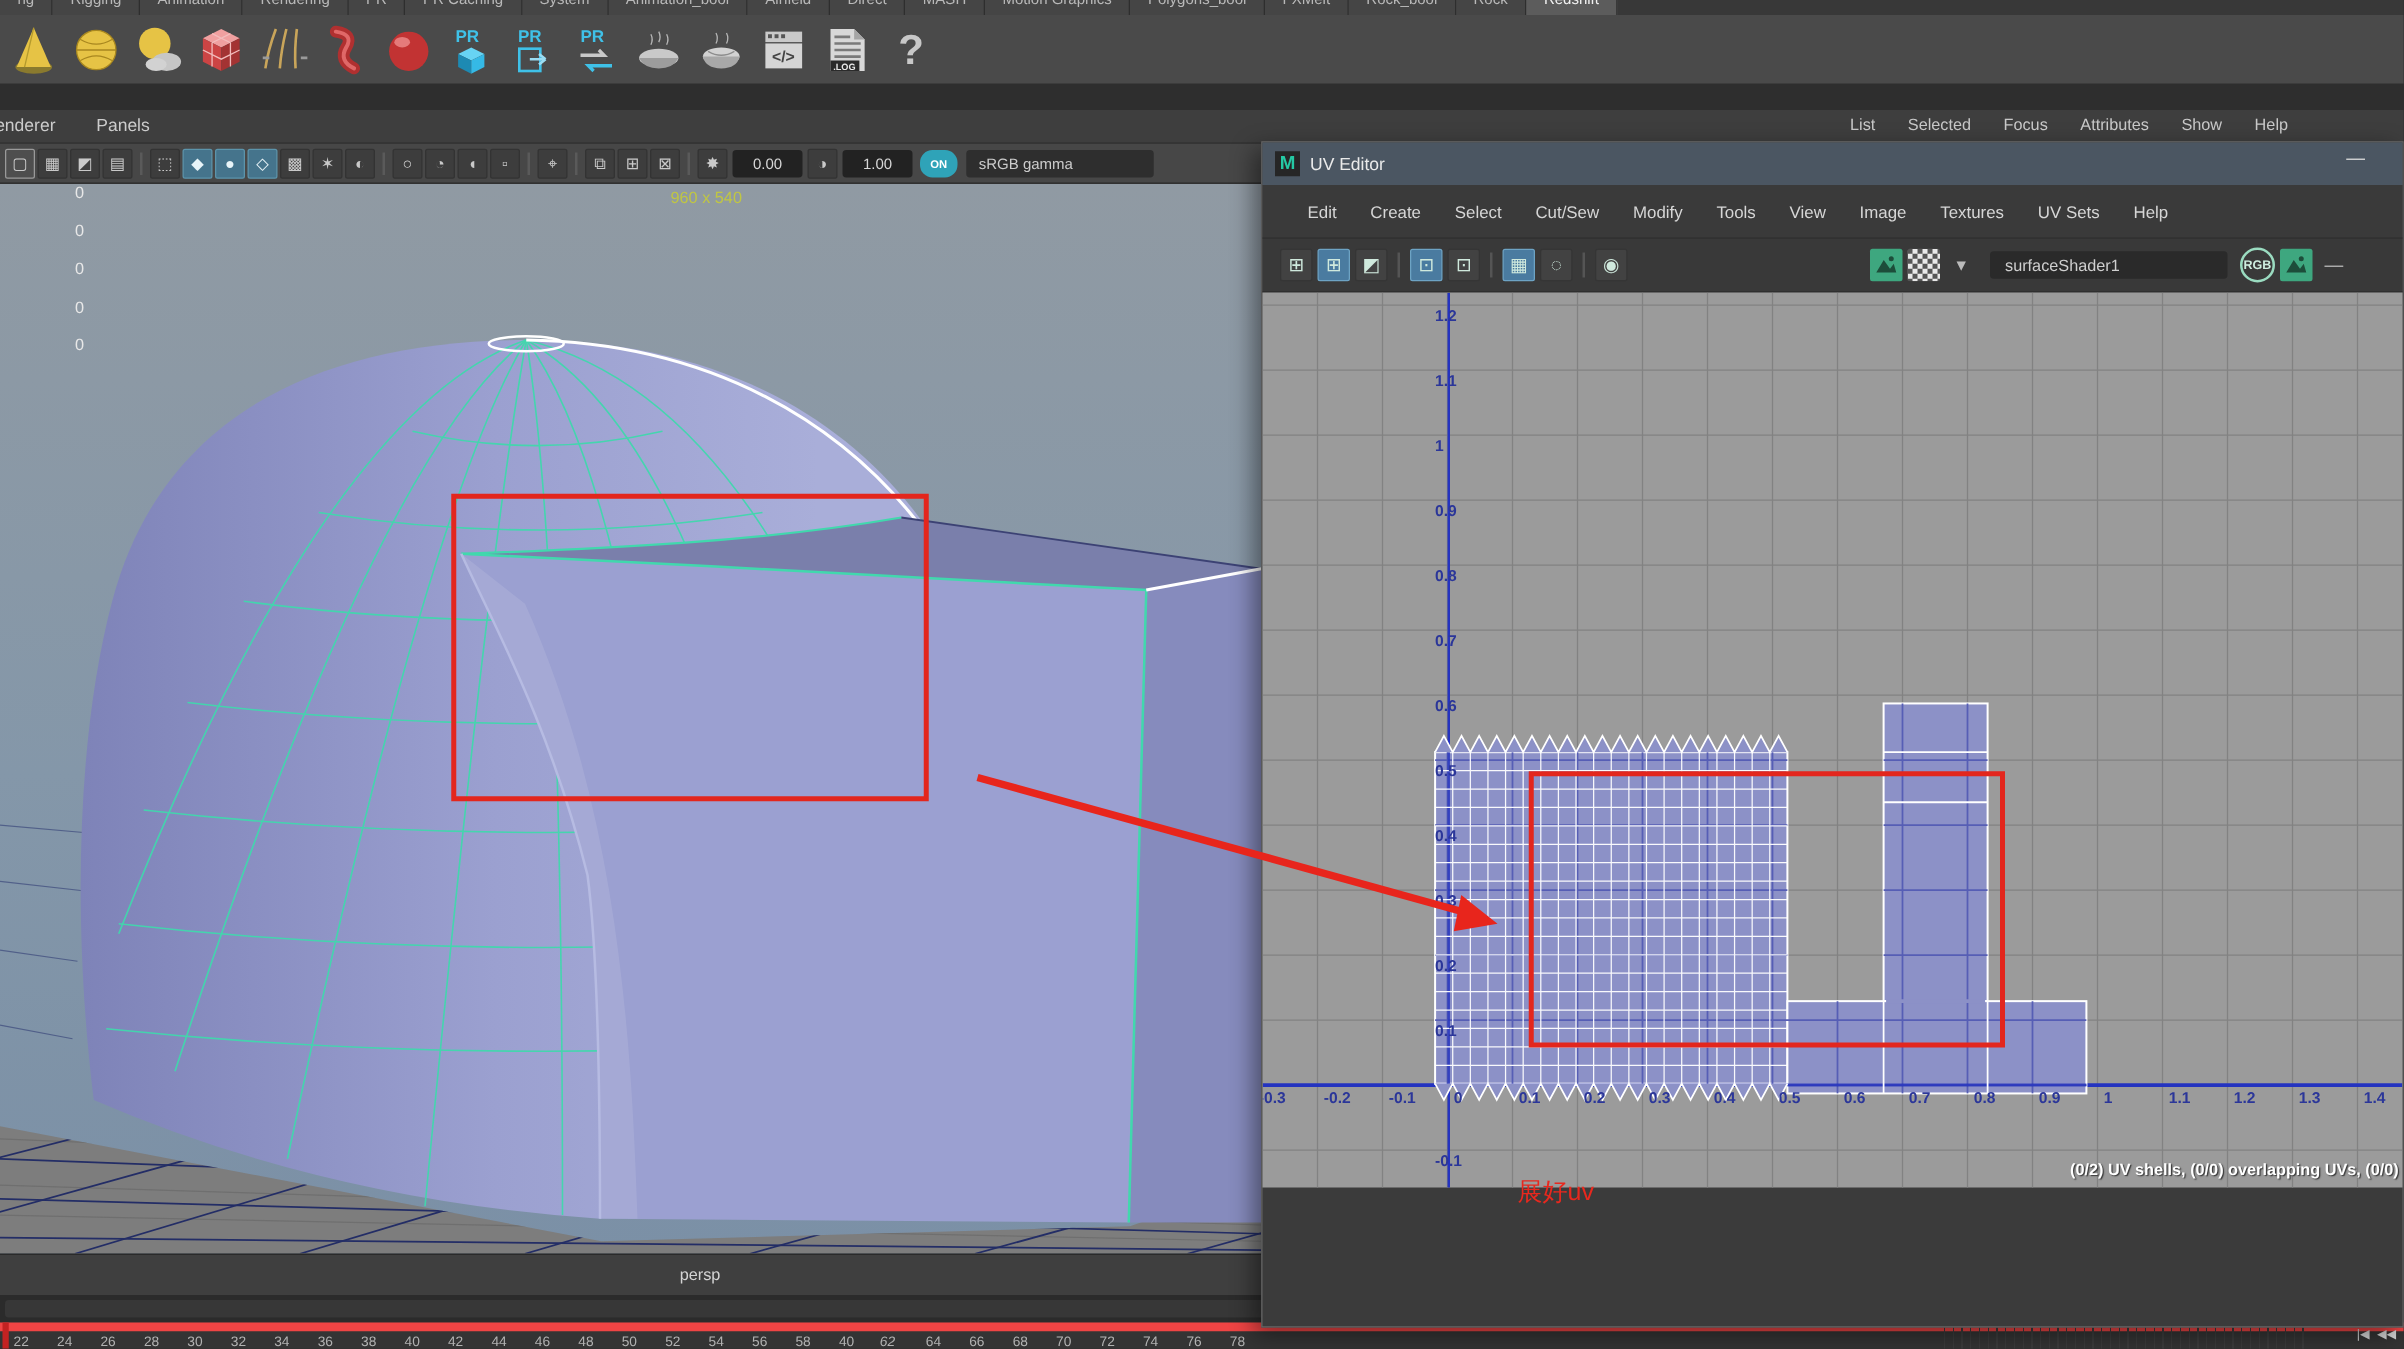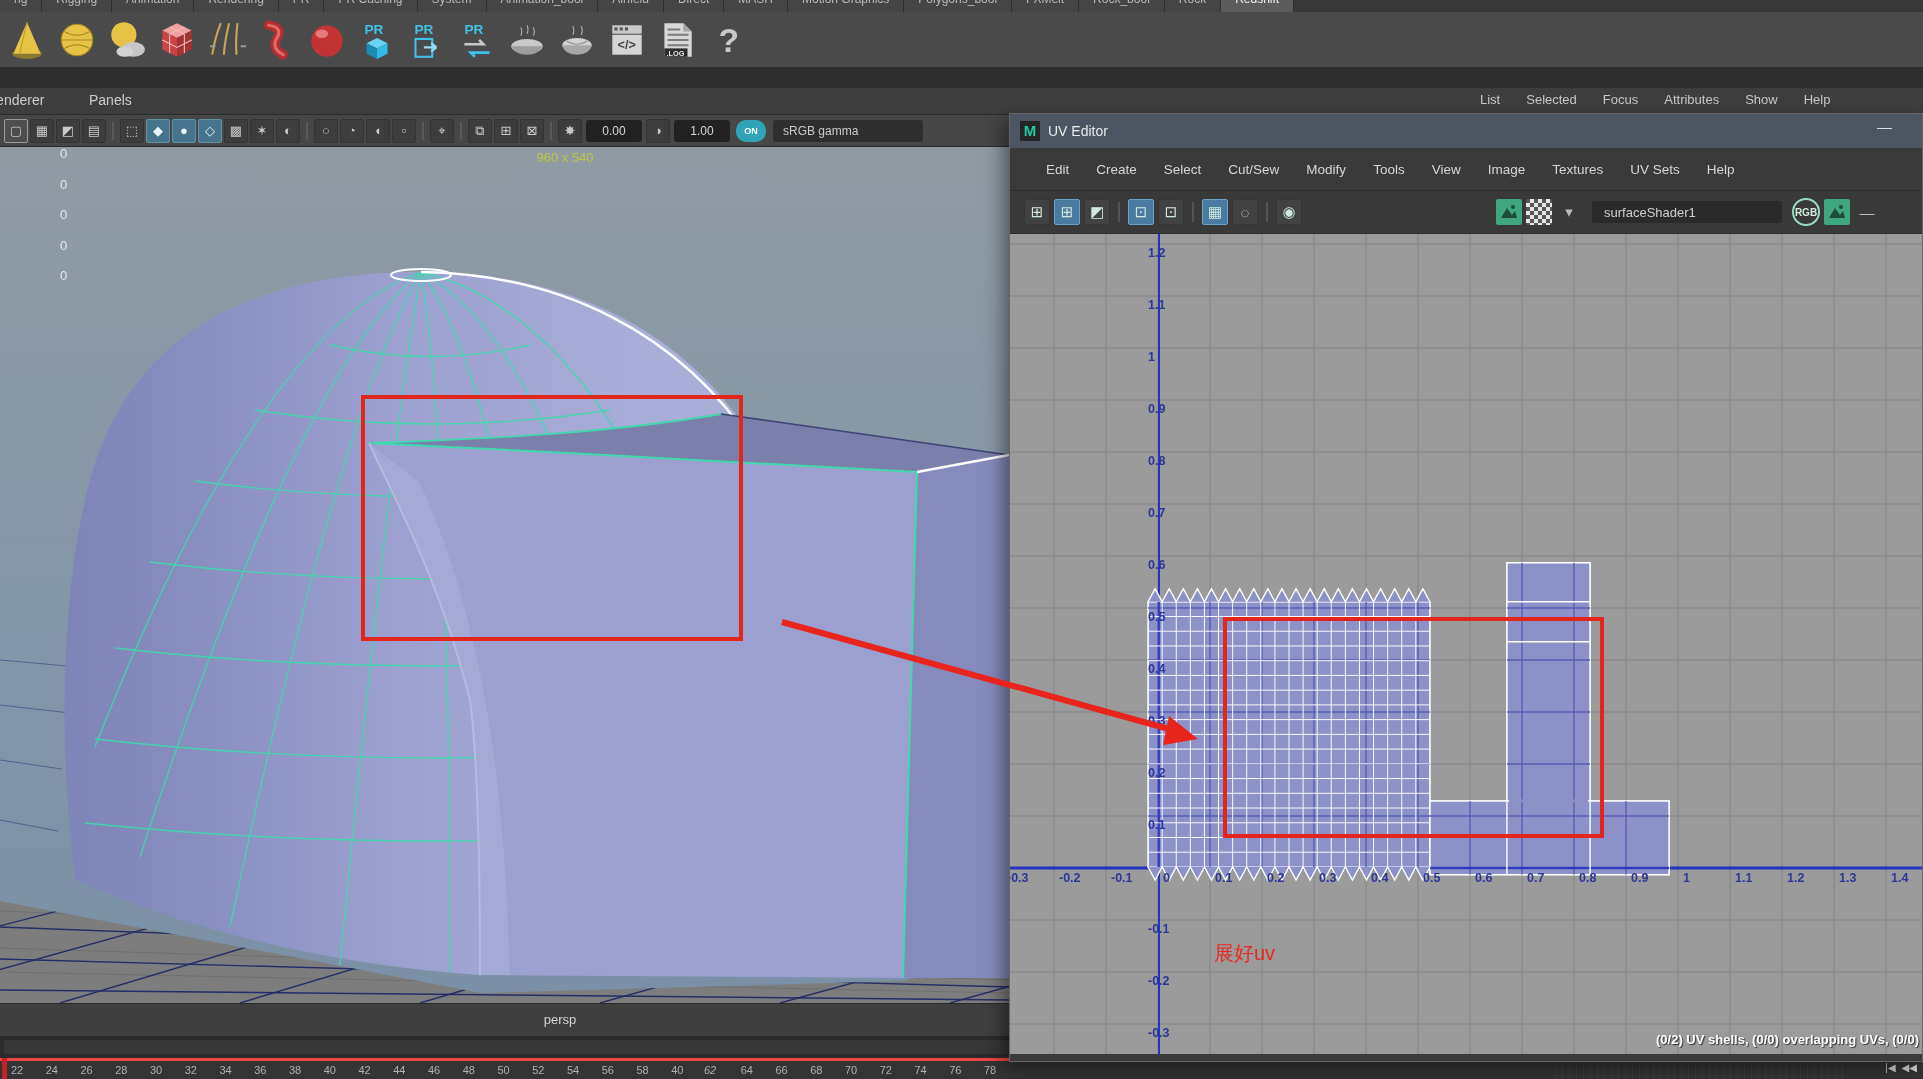--- a/index.html
+++ b/index.html
@@ -21,21 +21,21 @@
   .shelf-icon svg { width:42px; height:42px; }
 
   #substrip { position:absolute; left:0; top:67px; width:1923px; height:21px; background:#2e2e2e; }
 
   
   #menurow { position:absolute; left:0; top:88px; width:1923px; height:27px; background:#3e3e3e;
     border-bottom:1px solid #2c2c2c; }
   .pmenu { position:absolute; top:4px; color:#cccccc; font-size:14px; }
   #renderer-menu { left:0; width:56px; overflow:hidden; }
   #renderer-menu span { margin-left:-14px; display:inline-block; }
-  #panels-menu { left:77px;margin-left:12px; }
+  #panels-menu { left:77px; }
   #attrmenus { position:absolute; left:1480px; top:4px; display:flex; gap:26px; color:#c9c9c9; font-size:13px; }
 
   
   #vptoolbar { position:absolute; left:0; top:115px; width:1009px; height:32px; background:#474747;
     display:flex; align-items:center; padding-left:3px; border-bottom:1px solid #2a2a2a; }
   .vt-icon { width:24px; height:24px; margin:0 1px; background:#3d3d3d; border:1px solid #333;
     border-radius:2px; color:#c9c9c9; font-size:13px; display:flex; align-items:center; justify-content:center; }
   .vt-icon.hl { background:#45748c; border-color:#5c94ab; color:#e8f4f8; }
   .vt-icon.framed { border:1px solid #9a9a9a; background:#4e4e4e; }
   .vt-sep { width:2px; height:18px; background:#5a5a5a; margin:0 5px; }
@@ -52,21 +52,21 @@
     color:#c0c643; font-size:13px; }
   .hudzero { position:absolute; left:60px; color:#e8e8e8; font-size:13px; }
   #persp-bar { position:absolute; left:0; top:1003px; width:1009px; height:33px; background:#3f3f3f;
     border-top:1px solid #2a2a2a; }
   #persp-label { position:absolute; left:500px; top:8px; width:120px; text-align:center; color:#d4d4d4; font-size:13px; }
 
   
   #rangebar { position:absolute; left:0; top:1036px; width:1923px; height:22px; background:#2b2b2b; }
   #rangebar .inner { position:absolute; left:4px; right:4px; top:4px; bottom:4px; background:#373737; border-radius:3px; }
   #timebar { position:absolute; left:0; top:1058px; width:1923px; height:21px; background:#343434;
-    border-top:3px solid #ef4444; }
+    border-top:7px solid #ef4444; }
   .frame-num { position:absolute; top:3px; width:30px; text-align:center; color:#b2b2b2; font-size:11px; }
   #playhead { position:absolute; left:2px; top:1058px; width:5px; height:21px; background:#c32222; }
   #tickstrip { position:absolute; left:1555px; top:1062px; width:290px; height:17px;
     background:repeating-linear-gradient(90deg,#3c3c3c 0 1px,transparent 1px 7px); }
   #playback { position:absolute; right:6px; top:1062px; color:#d8d8d8; font-size:10px; display:flex; gap:6px; }
 
   
   #uvwin { position:absolute; left:1009px; top:113px; width:914px; height:949px; background:#3b3b3b;
     border:1px solid #666; box-shadow:-6px 6px 18px rgba(0,0,0,.45); z-index:10; }
   #uvtitle { position:absolute; left:0; top:0; width:100%; height:34px; background:#4b5662;
@@ -88,21 +88,21 @@
   .uvt-rspace { width:190px; }
   .uvt-img { width:26px; height:26px; margin:0 2px; border-radius:2px; background:#3ea77f;
     display:flex; align-items:center; justify-content:center; }
   .uvt-img svg { width:20px; height:20px; }
   .uvt-checker { width:26px; height:26px; margin:0 2px; border-radius:2px;
     background:conic-gradient(#e8e8e8 25%,#555 0 50%,#e8e8e8 0 75%,#555 0) 0 0/8px 8px; }
   .uvt-field { width:190px; height:22px; background:#2a2a2a; border-radius:3px; color:#cfcfcf;
     font-size:13px; line-height:24px; padding-left:12px; margin:0 8px; }
   .uvt-rgb { width:28px; height:28px; border:2px solid #9adbc0; border-radius:50%; color:#cfeee0;
     font-size:10px; font-weight:bold; display:flex; align-items:center; justify-content:center; margin:0 2px; }
-  #uvcanvas { position:absolute; left:0; top:120px; width:912px; height:820px; background:#9b9b9b; overflow:hidden; }
+  #uvcanvas { position:absolute; left:0; top:120px; width:912px; height:716px; background:#9b9b9b; overflow:hidden; }
   #uv-status { position:absolute; right:3px; bottom:7px; color:#ffffff; font-weight:bold; font-size:13px;
     text-shadow:1px 1px 1px rgba(40,40,40,.9); }
 
   
   #red-rect-3d { position:absolute; left:361px; top:395px; width:382px; height:246px;
     border:4px solid #e3261d; z-index:5; }
   #red-rect-uv { position:absolute; left:1223px; top:617px; width:381px; height:221px;
     border:4px solid #e3261d; z-index:20; }
   #uv-note { position:absolute; left:1214px; top:940px; color:#e8281e; font-size:20px; z-index:21; }
   #arrow-overlay { position:absolute; left:0; top:0; width:1923px; height:1079px; z-index:40; pointer-events:none; }

